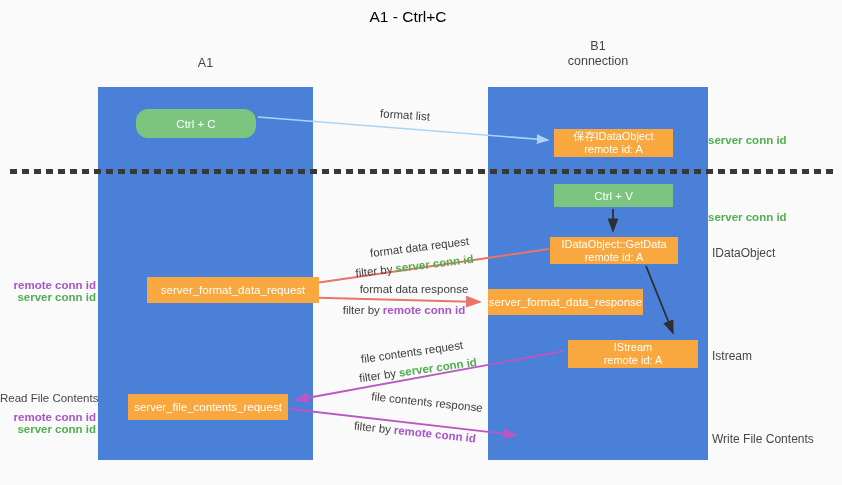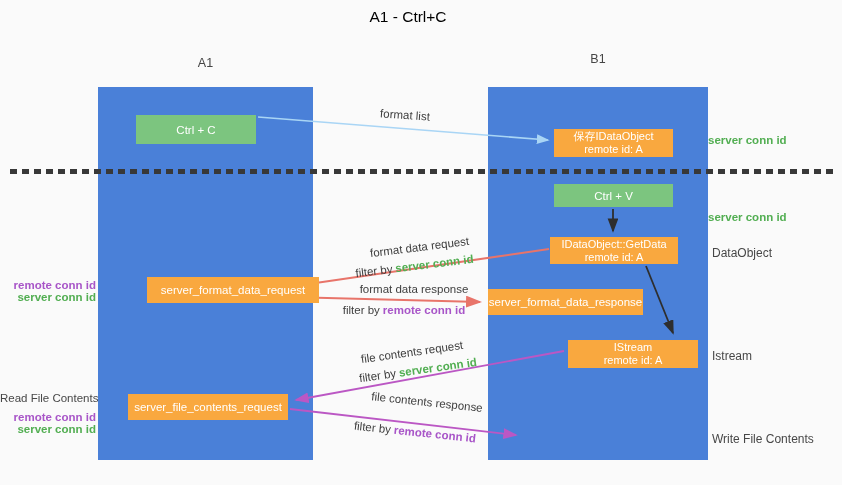--- a/index.html
+++ b/index.html
@@ -38,22 +38,23 @@
 
 <div id="canvas">
 
   <div class="title">
     <div>A1 - Ctrl+C</div>
   </div>
 
   <div class="colhead" style="left:98px;top:56px;width:215px;">
     <div>A1</div>
   </div>
-  <div class="colhead" style="left:488px;top:52px;width:220px;">
+  <div class="colhead" style="left:488px;top:39px;width:220px;">
     <div>B1</div>
+    <div>connection</div>
   </div>
 
   <div class="col" style="left:98px;top:87px;width:215px;height:373px;"></div>
   <div class="col" style="left:488px;top:87px;width:220px;height:373px;"></div>
 
   <div class="dotline"></div>
 
   <svg class="arrows" width="842" height="485" viewBox="0 0 842 485">
     <defs>
       <marker id="m-blue" markerWidth="9" markerHeight="7" refX="7" refY="3" orient="auto">
@@ -71,21 +72,21 @@
     </defs>
     <line x1="258" y1="117" x2="548" y2="140" stroke="#a9d5f5" stroke-width="1.6" marker-end="url(#m-blue)"></line>
     <line x1="613" y1="209" x2="613" y2="231" stroke="#2e2e2e" stroke-width="1.8" marker-end="url(#m-black)"></line>
     <line x1="646" y1="266" x2="673" y2="333" stroke="#2e2e2e" stroke-width="1.8" marker-end="url(#m-black)"></line>
     <line x1="549" y1="249" x2="295" y2="286" stroke="#e8746a" stroke-width="2" marker-end="url(#m-salmon)"></line>
     <line x1="289" y1="297" x2="480" y2="302" stroke="#e8746a" stroke-width="2" marker-end="url(#m-salmon)"></line>
     <line x1="564" y1="351" x2="296" y2="400" stroke="#bb57c4" stroke-width="1.8" marker-end="url(#m-magenta)"></line>
     <line x1="290" y1="409" x2="516" y2="435" stroke="#bb57c4" stroke-width="1.8" marker-end="url(#m-magenta)"></line>
   </svg>
 
-  <div class="node green" style="left:136px;top:115px;width:120px;height:29px;">Ctrl + C</div>
+  <div class="node green" style="left:136px;top:109px;width:120px;height:29px;border-radius:12px;">Ctrl + C</div>
 
   <div class="node orange" style="left:554px;top:129px;width:119px;height:28px;">
     <span class="l1">保存IDataObject</span>
     <span class="l2">remote id: A</span>
   </div>
 
   <div class="node green" style="left:554px;top:184px;width:119px;height:23px;">Ctrl + V</div>
 
   <div class="node orange" style="left:550px;top:237px;width:128px;height:27px;">
     <span class="l1">IDataObject::GetData</span>
@@ -121,21 +122,21 @@
     <span class="fprefix">filter by</span><span class="gid">server conn id</span>
   </div>
 
   <div class="flabel" style="left:368px;top:396px;width:118px;transform:rotate(6deg);">file contents response</div>
   <div class="flabel" style="left:350px;top:426px;width:130px;transform:rotate(6deg);">
     <span class="fprefix">filter by</span><span class="pid">remote conn id</span>
   </div>
 
   <div class="side-bold gid" style="left:708px;top:134px;">server conn id</div>
   <div class="side-bold gid" style="left:708px;top:211px;">server conn id</div>
-  <div class="side" style="left:712px;top:246px;">DataObject</div>
+  <div class="side" style="left:712px;top:246px;">IDataObject</div>
   <div class="side" style="left:712px;top:349px;">Istream</div>
   <div class="side" style="left:712px;top:432px;">Write File Contents</div>
 
   <div class="leftgrp" style="top:279px;">
     <div class="pid">remote conn id</div>
     <div class="gid">server conn id</div>
   </div>
   <div class="side" style="left:0;width:96px;text-align:right;top:392px;font-size:11.5px;">Read File Contents</div>
   <div class="leftgrp" style="top:411px;">
     <div class="pid">remote conn id</div>

